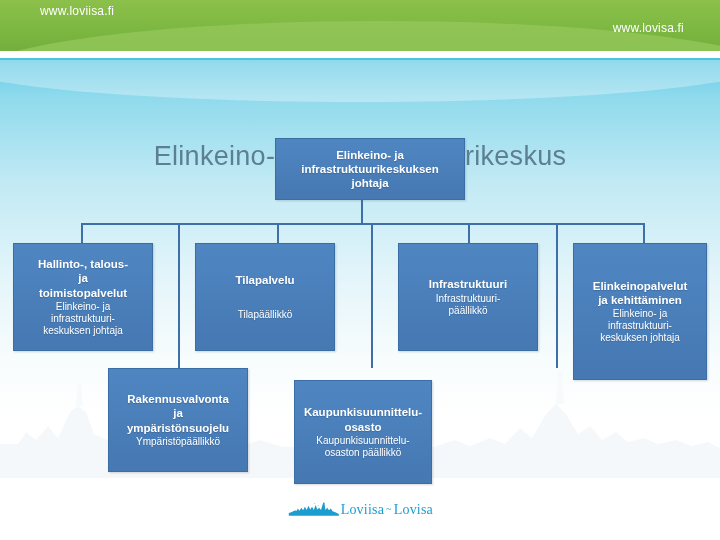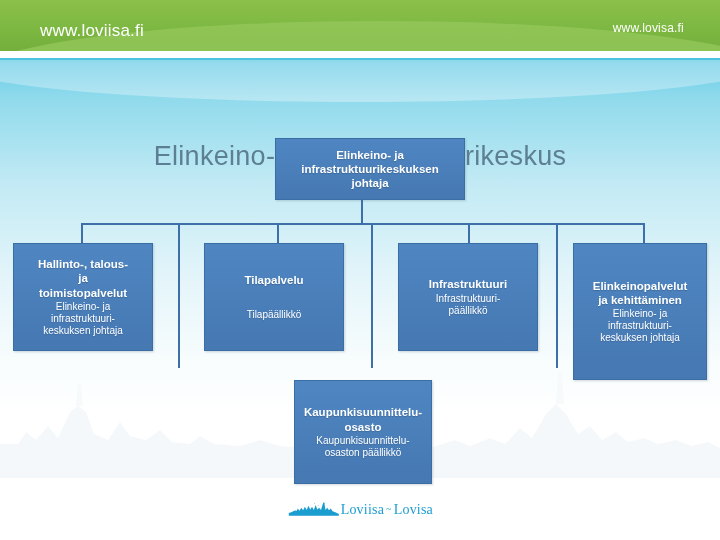--- a/index.html
+++ b/index.html
@@ -16,22 +16,22 @@
     background:linear-gradient(180deg,#8cc04a 0%,#7db842 55%,#74ae3c 100%);
     overflow:hidden;
   }
   .green-wave{
     position:absolute;left:-30px;bottom:-26px;width:820px;height:56px;
     background:#96c85c;
     border-radius:50% 50% 0 0 / 100% 100% 0 0;
     opacity:.75;
   }
   .url-left{
-    position:absolute;left:40px;top:21px;
-    font-size:17px;color:#ffffff;letter-spacing:.2px;
+    position:absolute;left:40px;top:4px;
+    font-size:12px;color:#ffffff;letter-spacing:.2px;
   }
   .url-right{
     position:absolute;right:36px;top:21px;
     font-size:12px;color:#ffffff;letter-spacing:.2px;
   }
 
   
   .cyan-wrap{
     position:absolute;left:0;top:58px;width:720px;height:482px;overflow:hidden;
     background:linear-gradient(180deg,#63cbe6 0%,#8fdaec 8%,#c2eaf4 26%,#e4f5fa 46%,#f7fcfd 62%,#ffffff 74%,#ffffff 100%);
@@ -139,35 +139,39 @@
 
     <div class="node root" style="left:275px;top:80px;width:190px;height:62px;">
       <div class="nm">Elinkeino- ja infrastruktuurikeskuksen johtaja</div>
     </div>
 
     <div class="node" style="left:13px;top:185px;width:140px;height:108px;align-items:flex-end;">
       <div class="nm">Hallinto-, talous- ja toimistopalvelut</div>
       <div class="rl">Elinkeino- ja infrastruktuuri-keskuksen johtaja</div>
     </div>
 
-    <div class="node" style="left:204px;top:185px;width:140px;height:108px;gap:20px;">
+    <div class="node" style="left:195px;top:185px;width:140px;height:108px;gap:20px;">
       <div class="nm">Tilapalvelu</div>
       <div class="rl">Tilapäällikkö</div>
     </div>
 
     <div class="node" style="left:398px;top:185px;width:140px;height:108px;">
       <div class="nm">Infrastruktuuri</div>
       <div class="rl">Infrastruktuuri-päällikkö</div>
     </div>
 
     <div class="node" style="left:573px;top:185px;width:134px;height:137px;">
       <div class="nm">Elinkeinopalvelut ja kehittäminen</div>
       <div class="rl">Elinkeino- ja infrastruktuuri-keskuksen johtaja</div>
     </div>
 
+    <div class="node" style="left:108px;top:310px;width:140px;height:104px;">
+      <div class="nm">Rakennusvalvonta ja ympäristönsuojelu</div>
+      <div class="rl">Ympäristöpäällikkö</div>
+    </div>
 
     <div class="node" style="left:294px;top:322px;width:138px;height:104px;">
       <div class="nm">Kaupunkisuunnittelu-osasto</div>
       <div class="rl">Kaupunkisuunnittelu-osaston päällikkö</div>
     </div>
 
 
   </div>
 
   <div class="logo">

